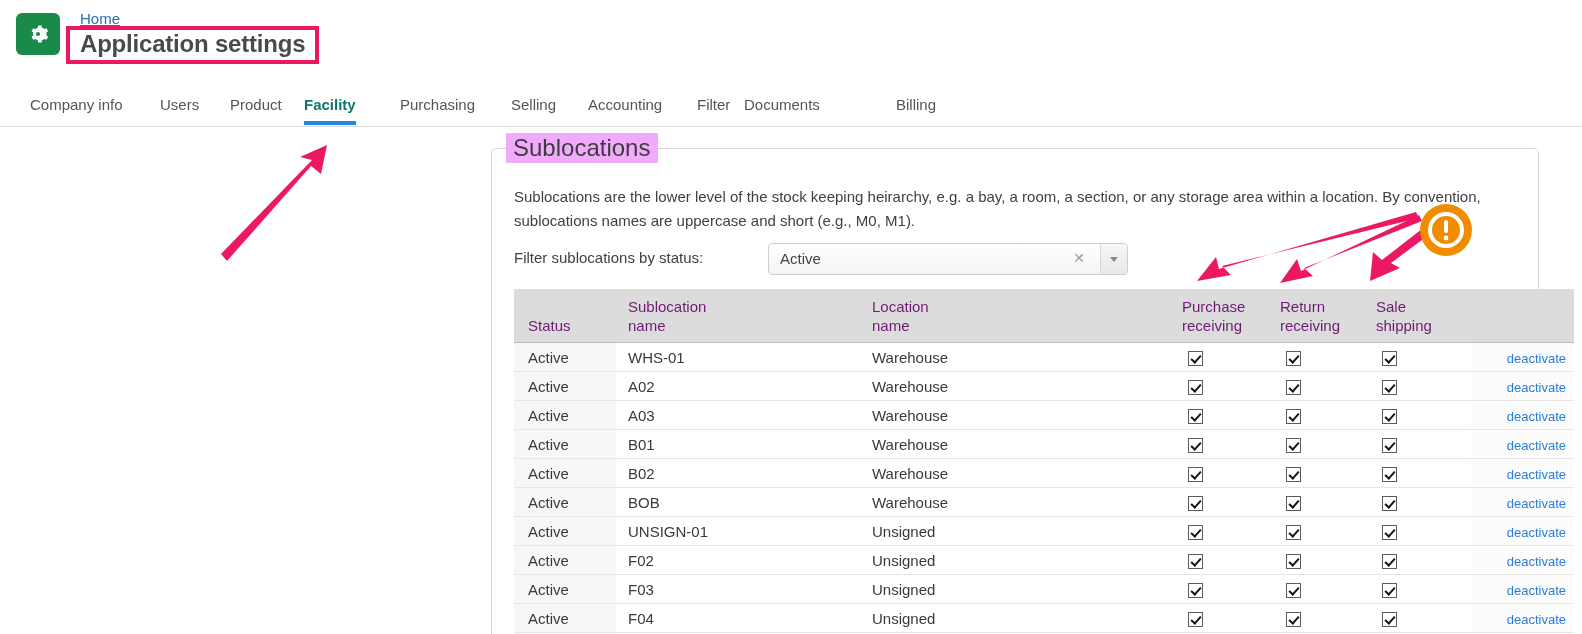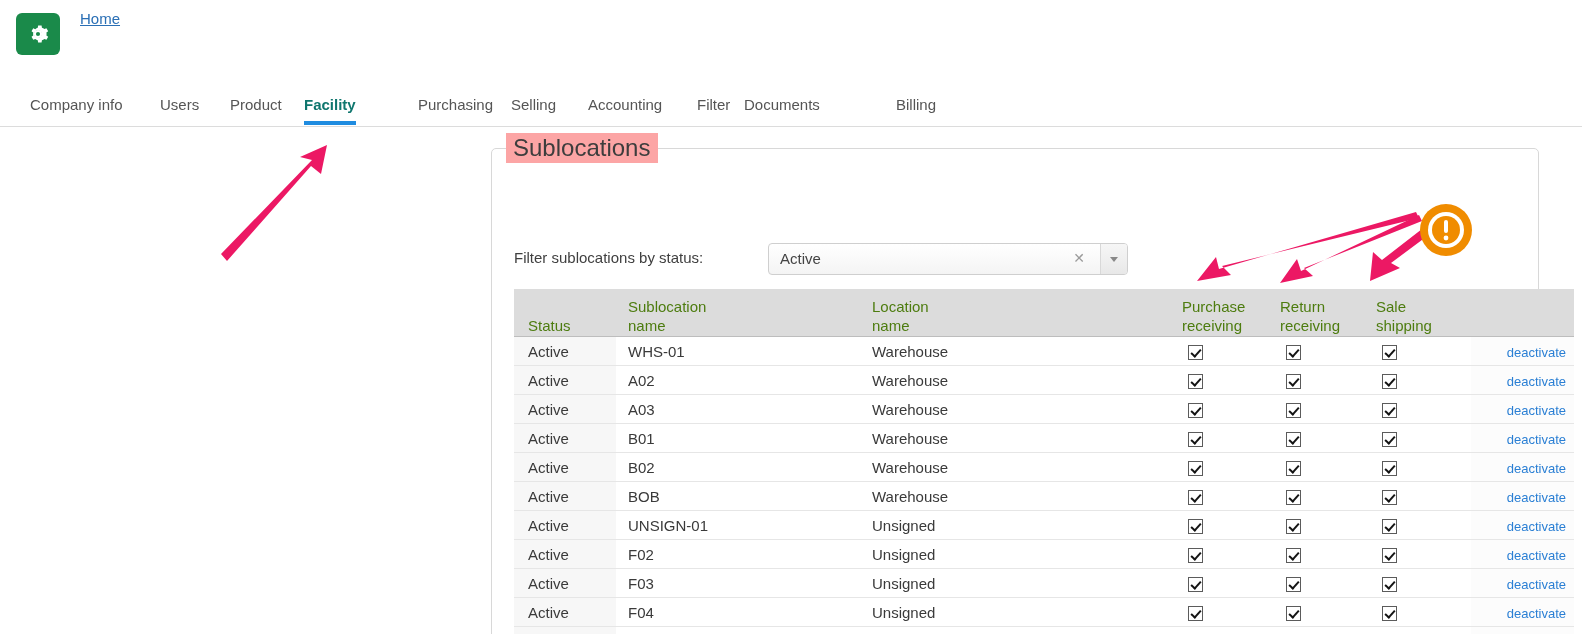--- a/index.html
+++ b/index.html
@@ -103,21 +103,21 @@
     height: 500px;
     border: 1px solid #d8d8d8;
     border-radius: 5px;
     box-sizing: border-box;
     background: #ffffff;
   }
   #panel-legend {
     position: absolute;
     left: 14px;
     top: -16px;
-    background: #fca5a5;
+    background: #f0abfc;
     padding: 0 8px 0 7px;
     font-size: 24px;
     color: #3d3d3d;
     line-height: 30px;
   }
   #panel-desc {
     position: absolute;
     left: 22px;
     top: 36px;
     width: 1004px;
@@ -188,25 +188,25 @@
     position: absolute;
     left: 22px;
     top: 140px;
     width: 1004px;
     border-collapse: collapse;
     font-size: 15px;
     table-layout: fixed;
   }
   #grid th {
     background: #dcdcdc;
-    color: #4d7c0f;
+    color: #701a75;
     font-weight: normal;
     text-align: left;
     vertical-align: bottom;
-    padding: 8px 0 1px 0;
+    padding: 8px 0 7px 0;
     height: 38px;
     border-bottom: 1px solid #bdbdbd;
     line-height: 19px;
   }
   #grid td {
     border-bottom: 1px solid #e6e6e6;
     padding: 0;
     height: 28px;
     vertical-align: middle;
     color: #3a3a3a;
@@ -277,36 +277,39 @@
         <path fill="#ffffff" d="M20.3 13.1c.05-.36.08-.73.08-1.1s-.03-.74-.08-1.1l2-1.5-1.9-3.3-2.3.95a7.9 7.9 0 0 0-1.9-1.1L15.8 3.2h-3.8l-.4 2.65c-.68.26-1.32.62-1.9 1.08L7.4 6l-1.9 3.3 2 1.5c-.05.37-.08.74-.08 1.1s.03.74.08 1.1l-2 1.5 1.9 3.3 2.3-.95c.58.46 1.22.82 1.9 1.08l.4 2.65h3.8l.4-2.65a7.9 7.9 0 0 0 1.9-1.08l2.3.95 1.9-3.3-2-1.5z" opacity="0"></path>
         <path fill="#ffffff" d="M19.9 12c0-.45-.05-.88-.13-1.3l1.62-1.22-1.6-2.77-1.9.78a6.6 6.6 0 0 0-2.25-1.3L15.3 4.2h-3.2l-.34 2a6.6 6.6 0 0 0-2.25 1.3l-1.9-.78-1.6 2.77L7.63 10.7c-.08.42-.13.85-.13 1.3s.05.88.13 1.3l-1.62 1.22 1.6 2.77 1.9-.78c.65.57 1.42 1.02 2.25 1.3l.34 2h3.2l.34-2a6.6 6.6 0 0 0 2.25-1.3l1.9.78 1.6-2.77-1.62-1.22c.08-.42.13-.85.13-1.3zm-7.9 3.4a3.4 3.4 0 1 1 0-6.8 3.4 3.4 0 0 1 0 6.8z"></path>
       </svg>
     </span>
   </div>
 
   <div id="breadcrumb">
     <span id="breadcrumb-home">Home</span>
   </div>
 
+  <div id="page-title-box">
+    <span id="page-title">Application settings</span>
+  </div>
 </div>
 
 <div id="tabbar">
   <div class="tab" style="left: 30px;">
       <span>Company info</span>
     </div>
   <div class="tab" style="left: 160px;">
       <span>Users</span>
     </div>
   <div class="tab" style="left: 230px;">
       <span>Product</span>
     </div>
   <div class="tab active" style="left: 304px;">
       <span>Facility</span>
     </div>
-  <div class="tab" style="left: 418px; text-align: right;">
+  <div class="tab" style="left: 400px; text-align: right;">
       <span>Purchasing</span>
     </div>
   <div class="tab" style="left: 511px;">
       <span>Selling</span>
     </div>
   <div class="tab" style="left: 588px;">
       <span>Accounting</span>
     </div>
   <div class="tab" style="left: 697px;">
       <span>Filter</span>
@@ -316,20 +319,21 @@
     </div>
   <div class="tab" style="left: 896px;">
       <span>Billing</span>
     </div>
 </div>
 
 <div id="panel">
 
   <div id="panel-legend">Sublocations</div>
 
+  <div id="panel-desc">Sublocations are the lower level of the stock keeping heirarchy, e.g. a bay, a room, a section, or any storage area within a location. By convention, sublocations names are uppercase and short (e.g., M0, M1).</div>
 
   <div id="filter-row">
     <div id="filter-label">Filter sublocations by status:</div>
     <div id="filter-select">
       <span id="filter-value">Active</span>
       <span id="filter-clear">✕</span>
       <span id="filter-arrow-btn">
           <span class="caret"></span>
         </span>
     </div>

